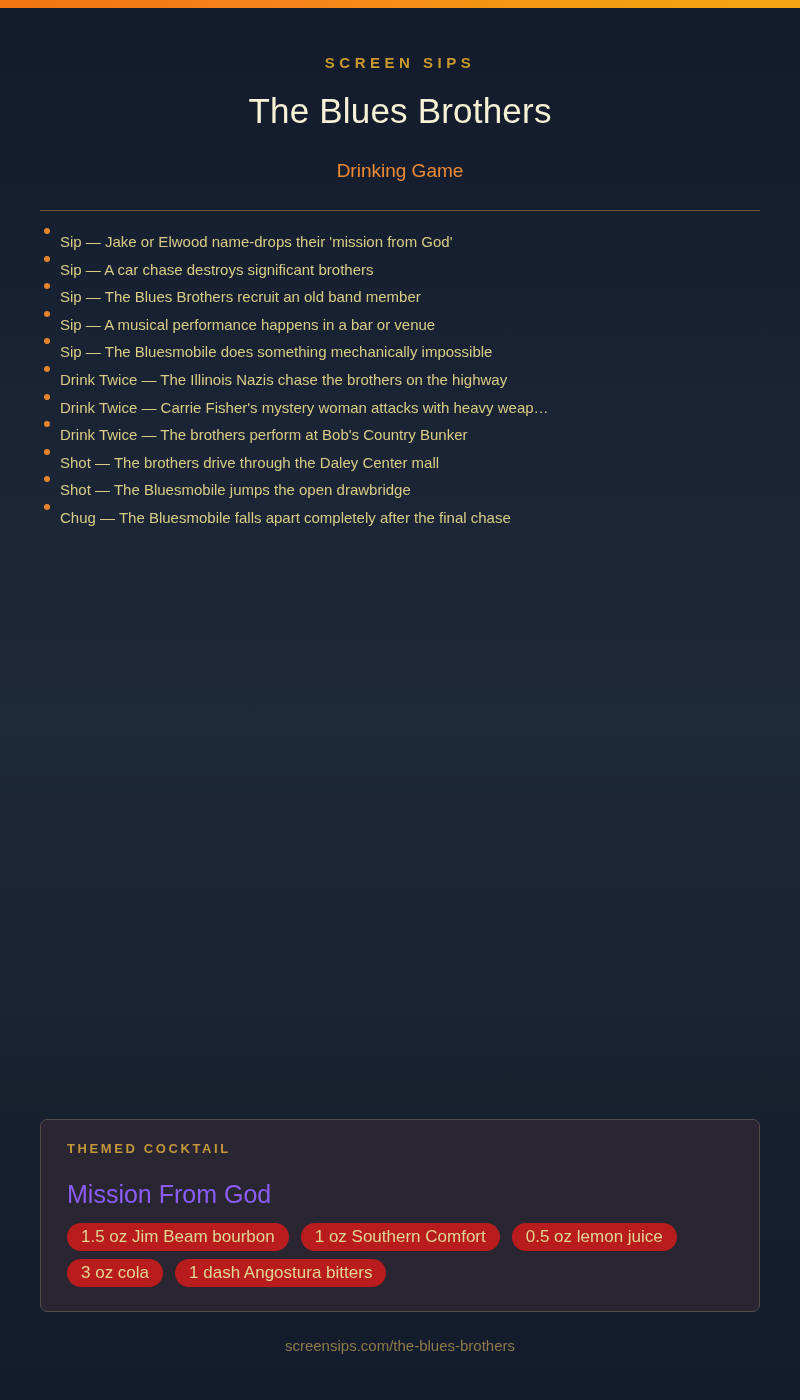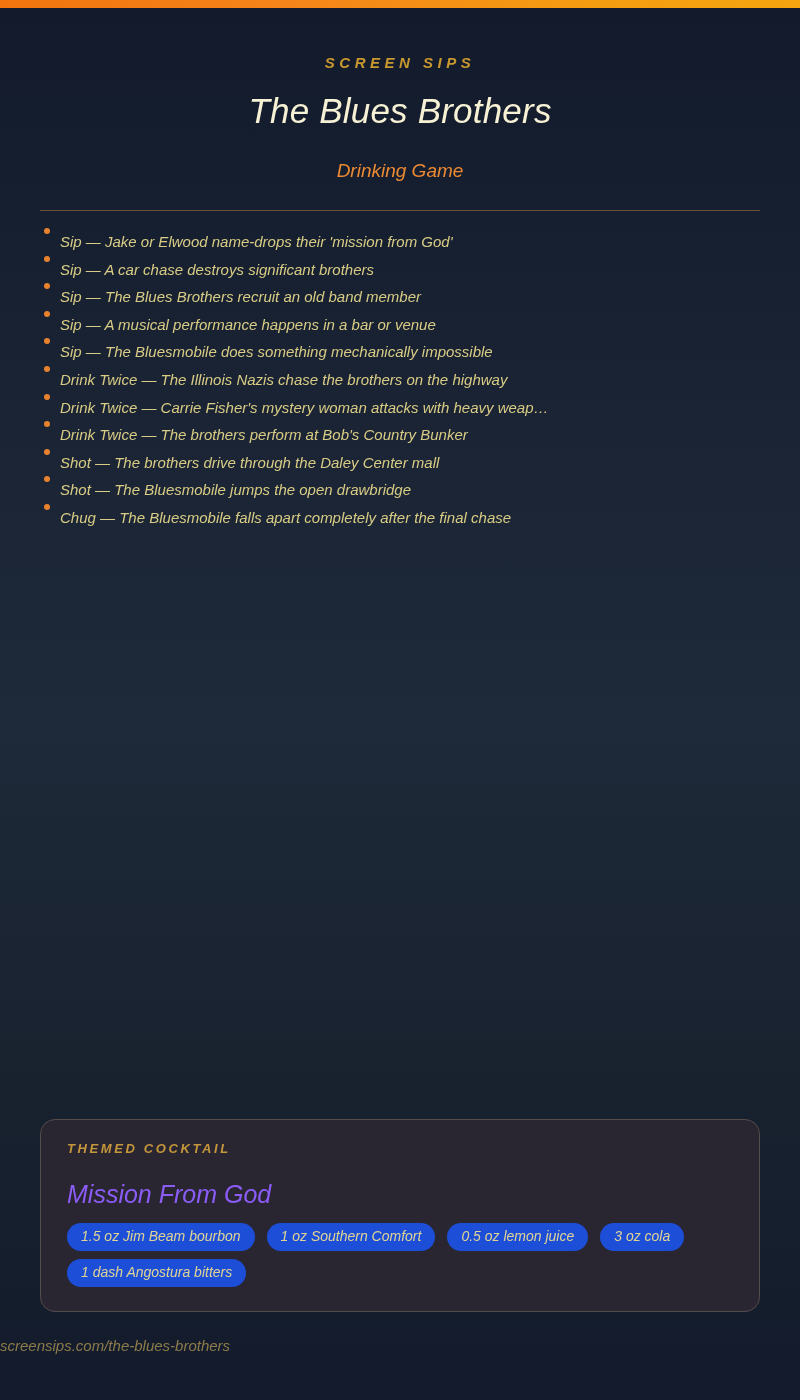--- a/index.html
+++ b/index.html
@@ -8,21 +8,20 @@
     font-family: "Liberation Sans", "DejaVu Sans", sans-serif;
     background: #141c2d;
   }
   .page {
     width: 800px;
     height: 1400px;
     display: flex;
     flex-direction: column;
     background: linear-gradient(180deg, #121a2b 0%, #1a2434 30%, #1e2939 52%, #18222f 78%, #131b2c 100%);
     overflow: hidden;
-    font-style: italic;
   }
   .topbar {
     height: 8px;
     width: 100%;
     background: linear-gradient(90deg, #f2740f 0%, #f5841a 35%, #f59d11 75%, #f5a50f 100%);
     flex: 0 0 auto;
   }
   .header { text-align: center; padding-top: 46px; flex: 0 0 auto; }
   .brand {
     color: #c9992e;
@@ -74,21 +73,21 @@
     background: #e8832d;
     flex: 0 0 auto;
     margin-right: 10px;
   }
   .spacer { flex: 1 1 auto; }
   .cocktail-card {
     flex: 0 0 auto;
     margin: 0 40px;
     background: #292531;
     border: 1px solid #544c4b;
-    border-radius: 15px;
+    border-radius: 7px;
     padding: 21px 26px 24px 26px;
   }
   .cocktail-label {
     color: #c5973b;
     font-size: 13px;
     font-weight: 600;
     letter-spacing: 2.6px;
     line-height: 15px;
   }
   .cocktail-name {
@@ -98,30 +97,31 @@
     font-weight: 400;
     line-height: 30px;
   }
   .ingredients {
     margin-top: 14px;
     display: flex;
     flex-wrap: wrap;
     gap: 8px 12px;
   }
   .pill {
-    background: #1d4ed8;
+    background: #b91c1c;
     color: #e0d494;
-    font-size: 14px;
+    font-size: 17px;
     line-height: 15px;
     padding: 6px 14px 7px 14px;
     border-radius: 999px;
     white-space: nowrap;
   }
   .footer {
     flex: 0 0 auto;
+    text-align: center;
     padding: 25px 0 45px 0;
   }
   .footer-url {
     color: #8d7b4a;
     font-size: 15px;
     line-height: 18px;
   }
 </style>
 </head>
 <body>

